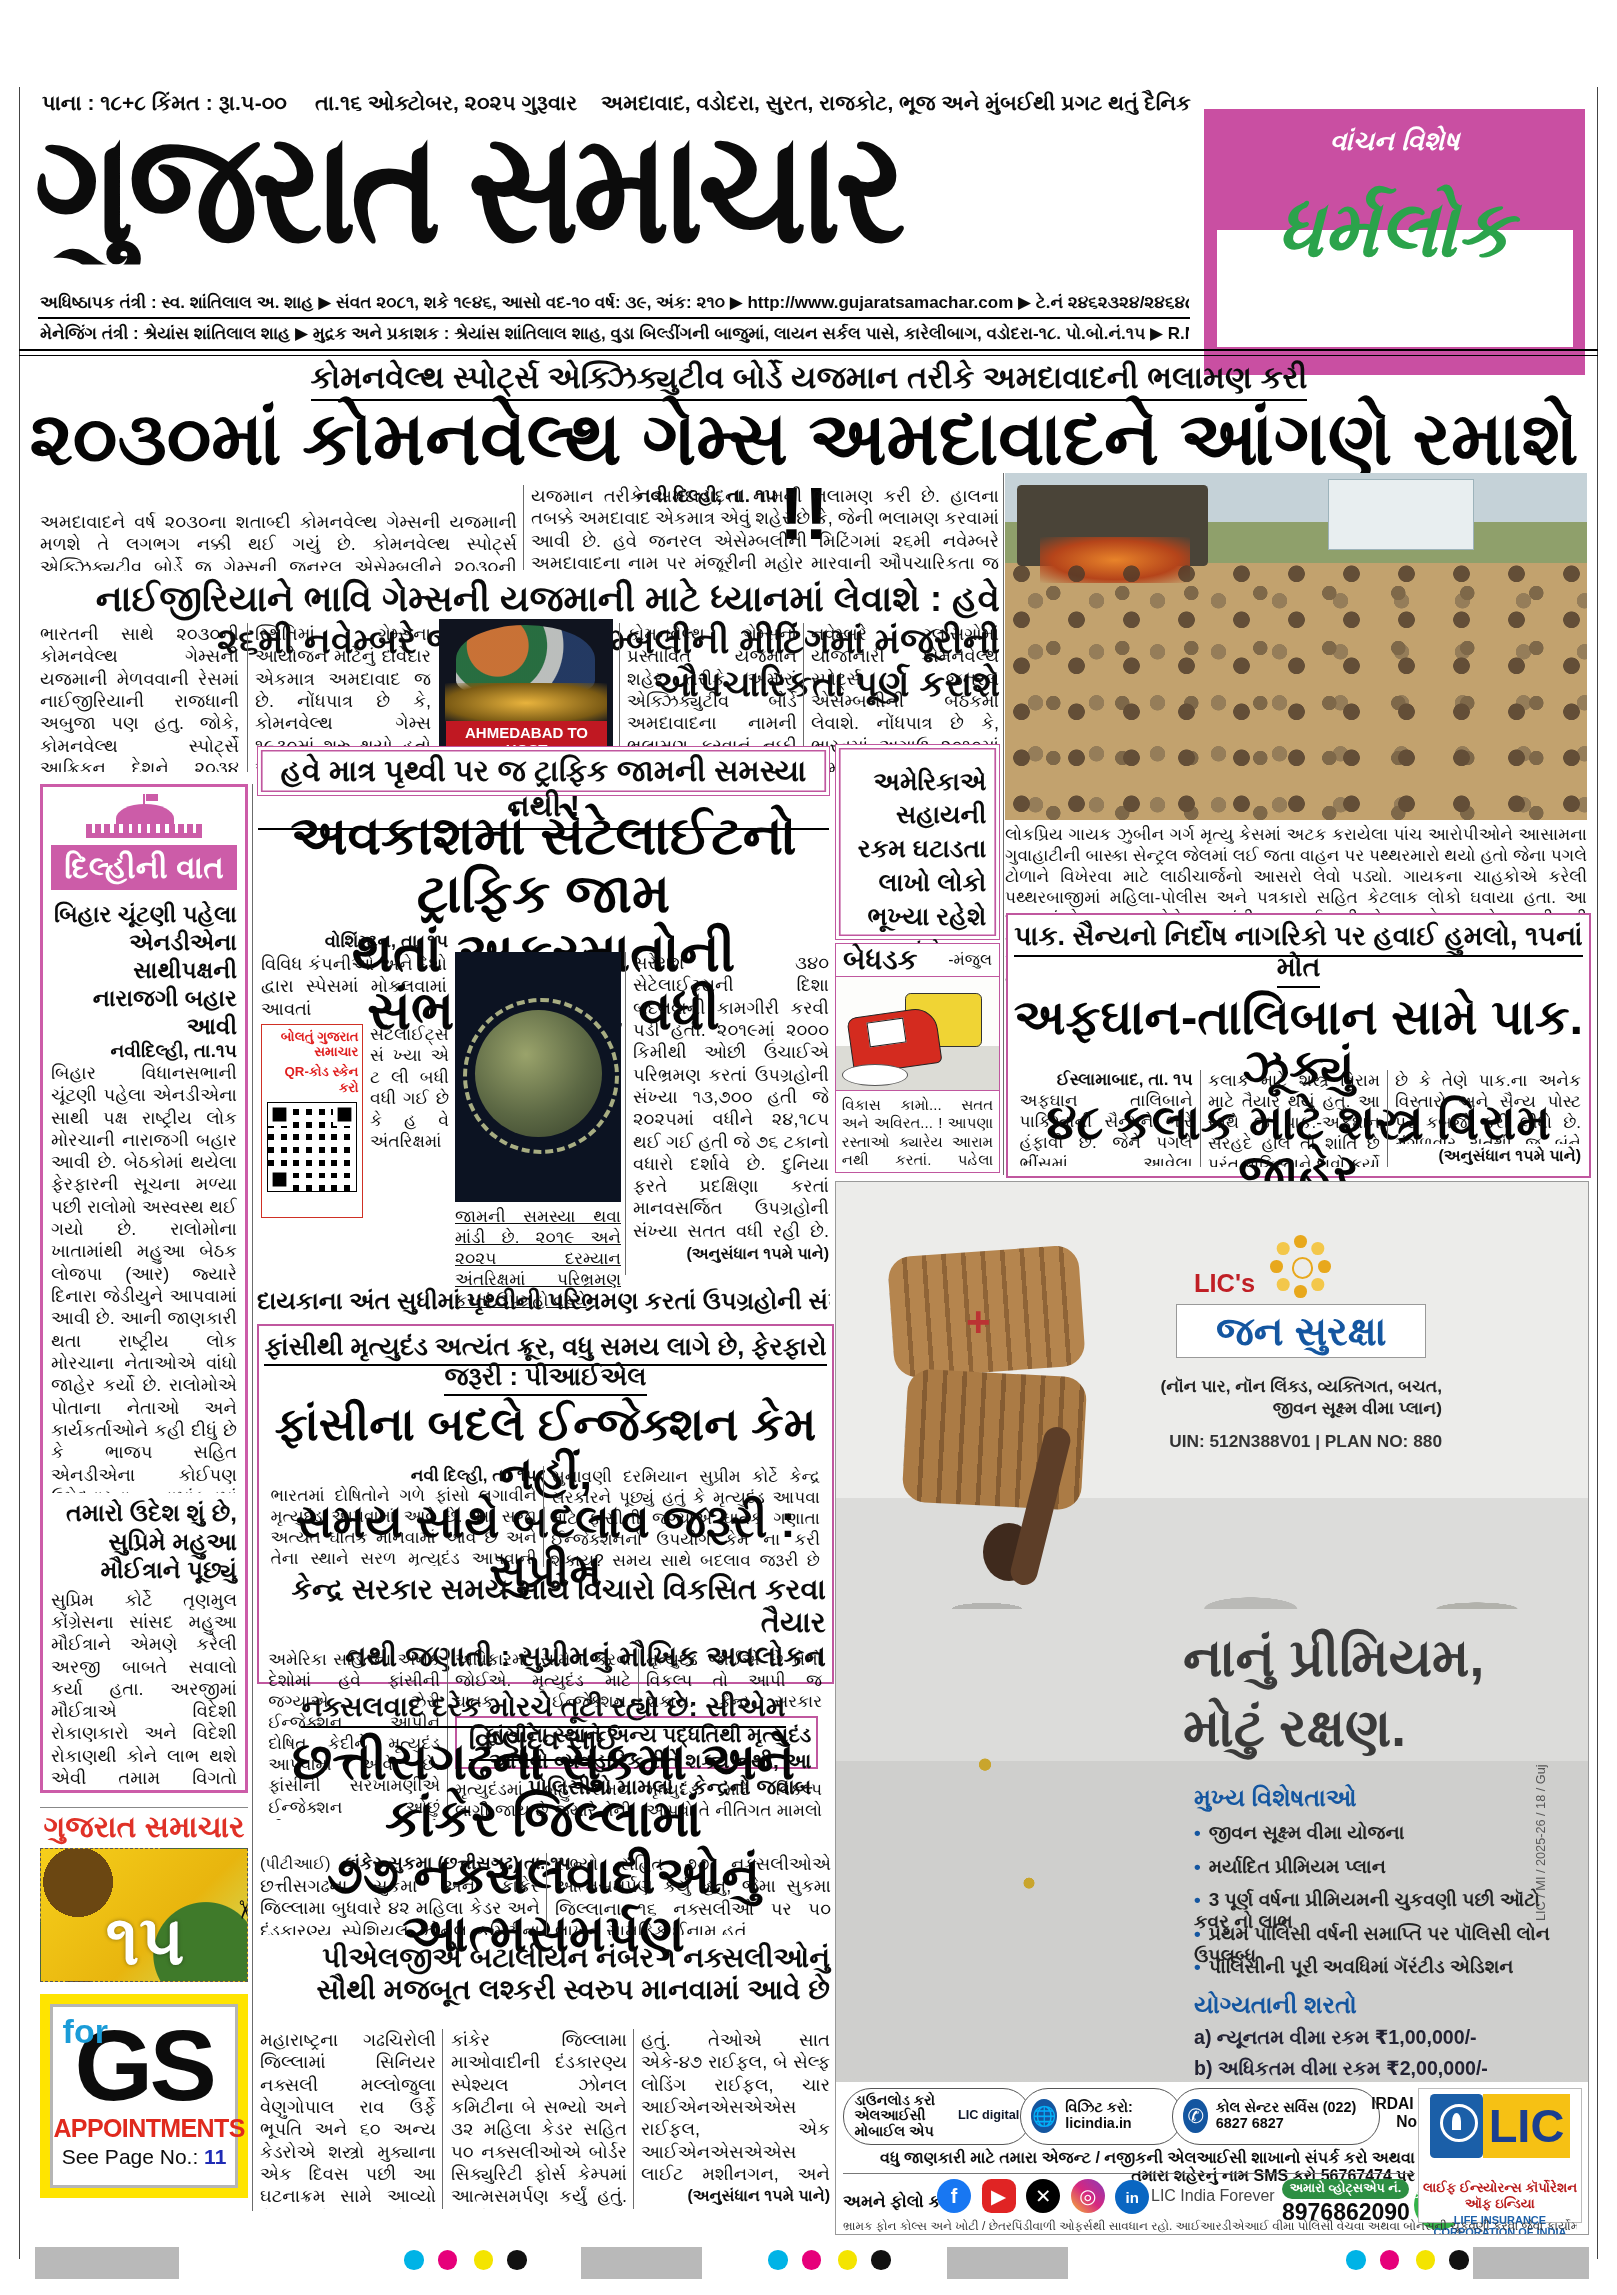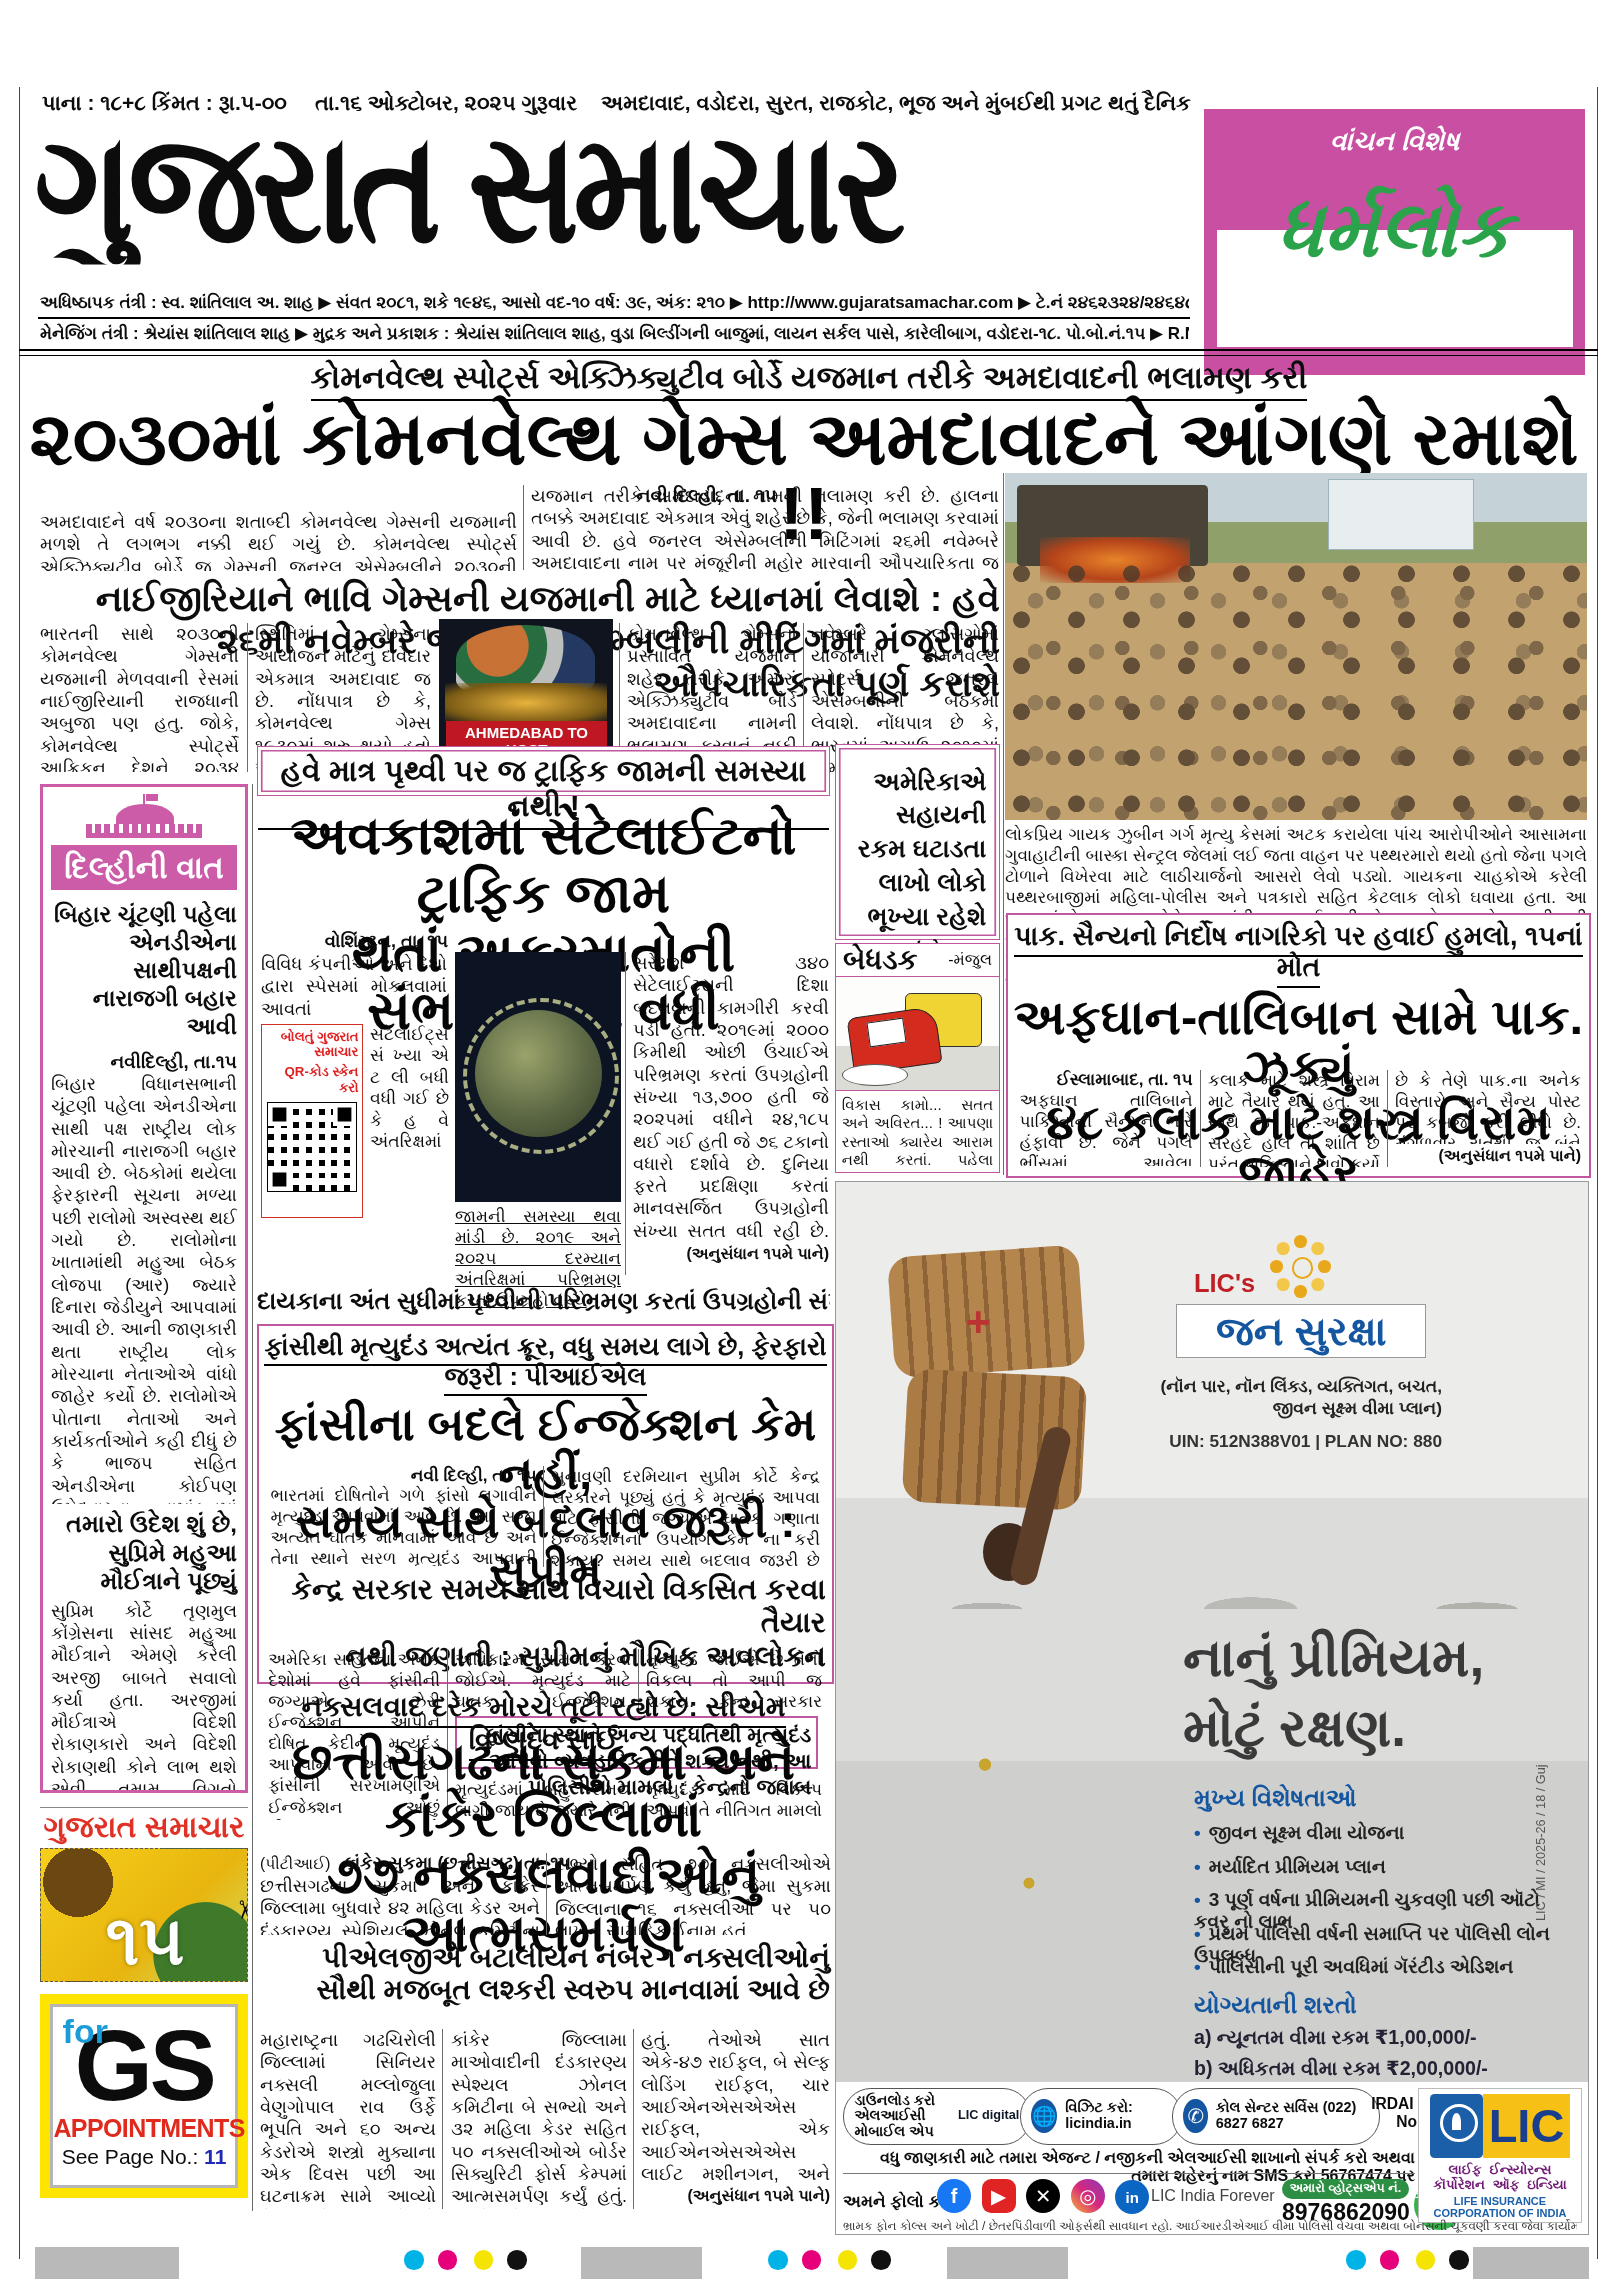--- a/index.html
+++ b/index.html
@@ -143,21 +143,21 @@
       <div style="width:127px;height:49px;margin:0 auto;position:relative;">
         <div class="abs" style="left:35px;top:10.4px;width:58px;height:29px;background:#cc5ca8;border-radius:50% 50% 0 0;"></div>
         <div class="abs" style="left:5.8px;top:30px;width:116px;height:9.2px;background:repeating-linear-gradient(90deg,#cc5ca8 0 5.8px,#fff 5.8px 9.2px);"></div>
         <div class="abs" style="left:62px;top:0;width:2.3px;height:11.6px;background:#cc5ca8;"></div>
         <div class="abs" style="left:65px;top:0;width:12.7px;height:7px;background:#cc5ca8;"></div>
         <div class="abs" style="left:5.8px;top:39px;width:116px;height:4.6px;background:#cc5ca8;"></div>
       </div>
       <div style="background:#cc5ca8;color:#fff;font-weight:900;font-size:31px;padding:4.6px 0;margin-top:2.3px;">દિલ્હીની વાત</div>
     </div>
     <div class="b" style="font-size:23px;line-height:1.22;margin-top:9.2px;">બિહાર ચૂંટણી પહેલા એનડીએના સાથીપક્ષની નારાજગી બહાર આવી</div>
-    <div class="rt b" style="font-size:18.5px;margin-top:11px;">નવીદિલ્હી, તા.૧૫</div>
+    <div class="rt b" style="font-size:18.5px;margin-top:0;">નવીદિલ્હી, તા.૧૫</div>
     <div class="bt" style="font-size:18px;height:431px;">બિહાર વિધાનસભાની ચૂંટણી પહેલા એનડીએના સાથી પક્ષ રાષ્ટ્રીય લોક મોરચાની નારાજગી બહાર આવી છે. બેઠકોમાં થયેલા ફેરફારની સૂચના મળ્યા પછી રાલોમો અસ્વસ્થ થઈ ગયો છે. રાલોમોના ખાતામાંથી મહુઆ બેઠક લોજપા (આર) જ્યારે દિનારા જેડીયુને આપવામાં આવી છે. આની જાણકારી થતા રાષ્ટ્રીય લોક મોરચાના નેતાઓએ વાંધો જાહેર કર્યો છે. રાલોમોએ પોતાના નેતાઓ અને કાર્યકર્તાઓને કહી દીધું છે કે ભાજપ સહિત એનડીએના કોઈપણ ઉમેદવારના નામાંકનમાં હાજર રહે નહીં. પટણાથી સાસારામ જવા નીકળેલા રાલોમોના રાષ્ટ્રીય પ્રમુખ ઉપેન્દ્ર કુશવાહા અરધે રસ્તેથી પરત ફરી ગયા હતા. એવી ચર્ચા થઈ રહી છે કે ઉપેન્દ્ર કુશવાહાએ રાલોમોના સિનિયર નેતાઓની બેઠક બોલાવી છે. એમ કહેવાય છે કે દિલ્હી ખાતે થયેલી મીટીંગમાં ભાજપ હાઈકમાન્ડએ રાલોમોને ૬ બેઠકો આપવાનું વચન આપ્યું હતું.</div>
     <div class="ctr b" style="font-size:24px;line-height:1.2;margin-top:5.8px;">તમારો ઉદેશ શું છે, સુપ્રિમે મહુઆ મૌઈત્રાને પૂછ્યું</div>
     <div class="bt" style="font-size:18px;height:289px;margin-top:3.5px;">સુપ્રિમ કોર્ટે તૃણમુલ કોંગ્રેસના સાંસદ મહુઆ મૌઈત્રાને એમણે કરેલી અરજી બાબતે સવાલો કર્યા હતા. અરજીમાં મૌઈત્રાએ વિદેશી રોકાણકારો અને વિદેશી રોકાણથી કોને લાભ થશે એવી તમામ વિગતો સાર્વજનીક કરવાની દાદ માંગી હતી. જસ્ટીસ બી વી નાગરત્ના અને જસ્ટીસ આર મહાદેવનની બેન્ચે કહ્યું હતું કે, બંધારણની કલમ ૩૨ હેઠળ કોઈપણ અરજી ફક્ત શંકાને આધારે દાખલ થઈ શકે નહીં. બેન્ચે કહ્યું હતું કે તમે સાર્વજનિક ખુલાસો માંગી રહ્યા છો. તમારો ઉદ્દેશ શું છે? મળેલી માહિતીનું તમે શું કરશો? શું આ અરજી આરટીઆઈના નિયમ હેઠળ છે? સુપ્રિમ કોર્ટે મૌઈત્રા તરફથી હાજર થયેલા વકીલ પ્રશાંત ભૂષણને અરજીમાં ફેરફાર કરવાનું કહ્યું હતું. આ પહેલા પ્રશાંત ભૂષણે દલીલ કરી હતી કે, વિદેશી રોકાણકારોએ મોટું રોકાણ કર્યું છે, પરંતુ જેની જાણકારી સામાન્ય લોકોને નથી.</div>
 
   </div>
 
   <div class="abs" style="left:40px;top:1807px;width:208px;height:181px;">
     <div style="border-top:1.2px solid #888;"></div>
     <div class="ctr" style="color:#e03127;font-weight:900;font-size:30px;padding:2.3px 0;">ગુજરાત સમાચાર</div>
     <div style="position:relative;height:132px;border:1.7px dashed #555;overflow:hidden;
@@ -336,21 +336,21 @@
     <div class="abs" style="left:582px;top:906px;width:162px;height:133px;background:#fff;border:1.2px solid #bbb;text-align:center;">
       <div style="display:flex;justify-content:center;margin-top:4.6px;">
         <div style="width:53px;height:64px;background:#1b5fa8;border-radius:4.6px;position:relative;">
           <div class="abs" style="left:10.4px;top:10.4px;width:32px;height:32px;border:3.5px solid #fff;border-radius:50%;"></div>
           <div class="abs" style="left:22px;top:19.6px;width:9.2px;height:17.3px;background:#fff;border-radius:50% 50% 0 0;"></div>
         </div>
         <div style="width:87px;height:64px;background:#f6c114;display:flex;align-items:center;justify-content:center;">
           <span style="color:#1b3f8f;font-weight:900;font-size:47px;">LIC</span>
         </div>
       </div>
-      <div style="color:#701a75;font-weight:bold;font-size:13.3px;margin-top:5px;font-family:Liberation Mono, monospace;">લાઈફ ઈન્સ્યોરન્સ કૉર્પોરેશન ઑફ ઇન્ડિયા</div>
+      <div style="color:#b91c1c;font-weight:bold;font-size:13.3px;margin-top:22px;">લાઈફ ઈન્સ્યોરન્સ કૉર્પોરેશન ઑફ ઇન્ડિયા</div>
       <div style="color:#1b5fa8;font-weight:bold;font-size:11px;margin-top:2.3px;">LIFE INSURANCE CORPORATION OF INDIA</div>
     </div>
 
     <div class="abs" style="left:698px;top:739px;font-size:12.7px;color:#555;transform:rotate(-90deg);transform-origin:left top;white-space:nowrap;">LIC / MI / 2025-26 / 18 / Guj</div>
     <div class="abs" style="left:7px;top:1037px;width:734px;font-size:12px;color:#333;white-space:nowrap;overflow:hidden;">ભ્રામક ફોન કોલ્સ અને ખોટી / છેતરપિંડીવાળી ઓફર્સથી સાવધાન રહો. આઈઆરડીએઆઈ વીમા પોલિસી વેચવા અથવા બોનસની ચૂકવણી કરવા જેવા કાર્યોમાં સામેલ નથી.</div>
   </div>
 
   <div class="graybar" style="left:35px;width:144px;"></div>
   <div class="abs" style="left:404px;top:2250px;">
     <span class="dot" style="background:#00b3e6;"></span><span class="dot" style="background:#e6007a;"></span>

